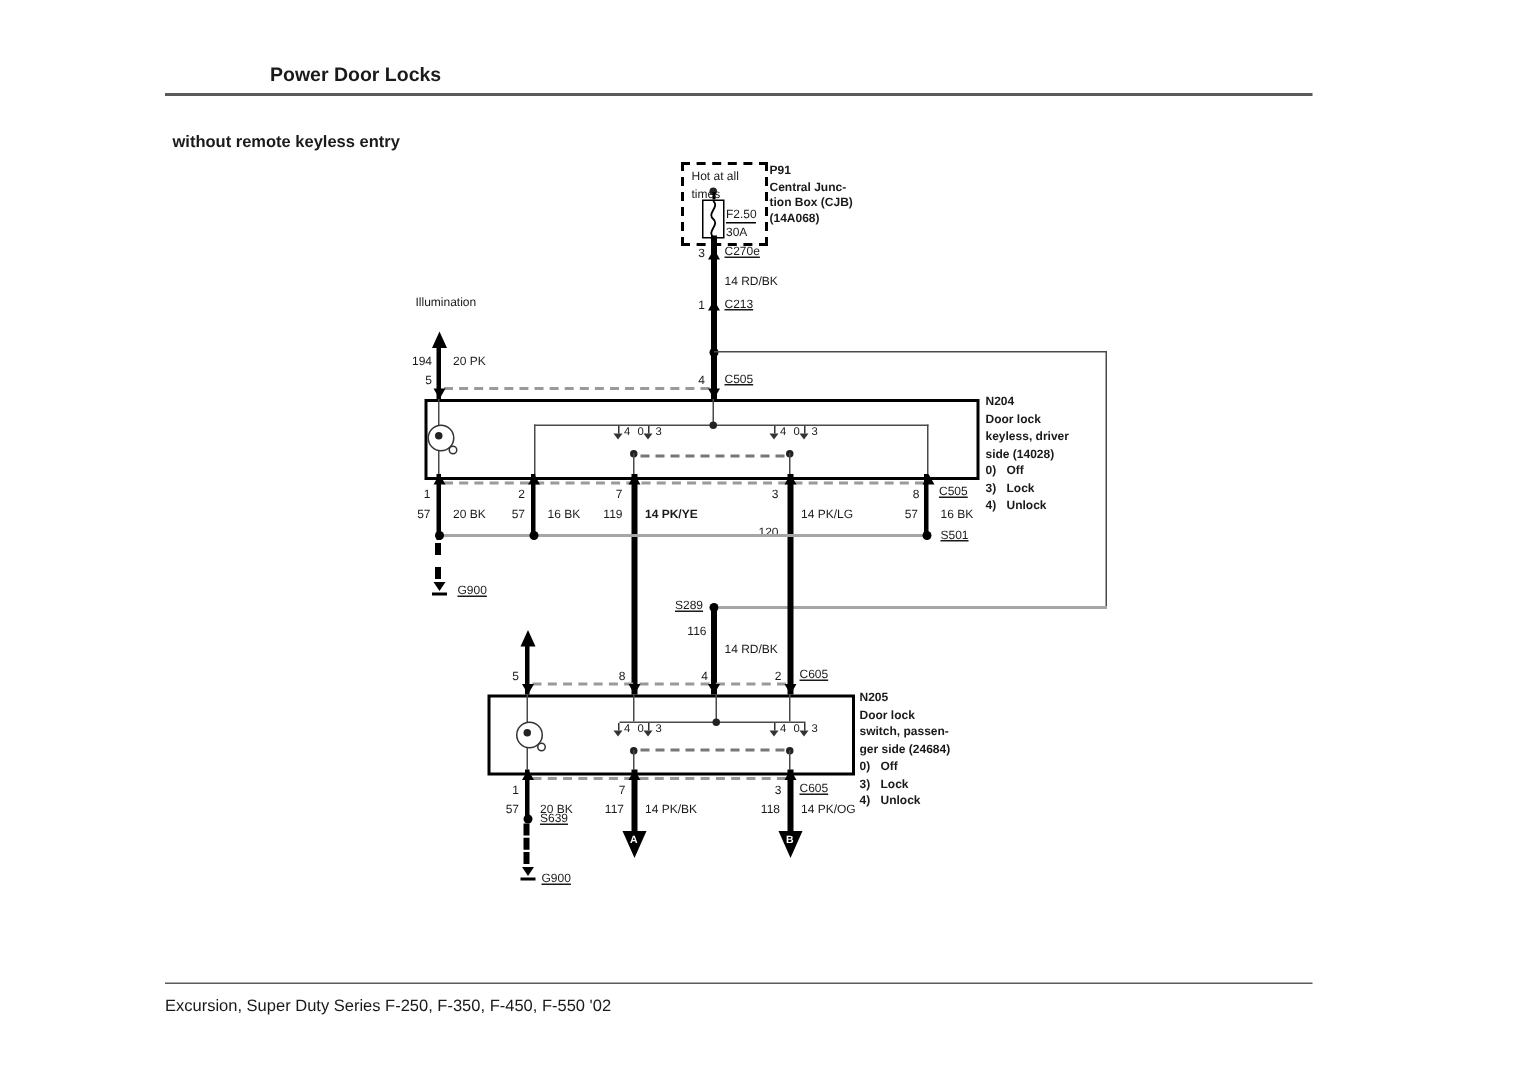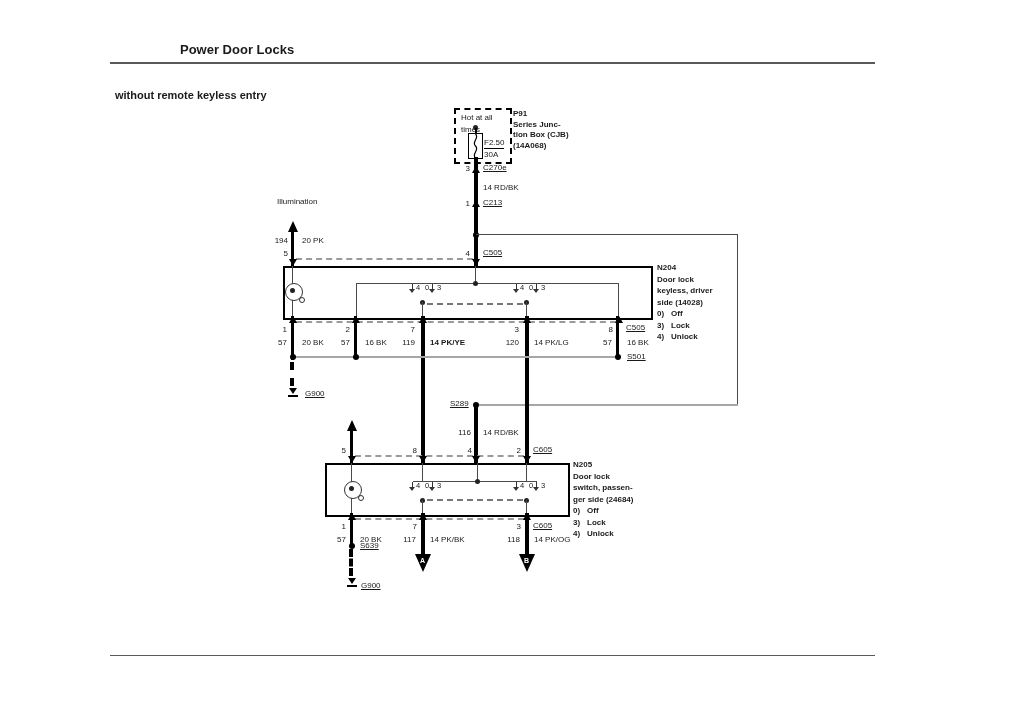--- a/index.html
+++ b/index.html
@@ -41,36 +41,37 @@
 <body>
 
 <div id="page">
 
   <div class="lbl b" style="left:180px;top:42px;font-size:13px;line-height:15px;">Power Door Locks</div>
   <div class="rule" style="left:110px;top:62px;width:765px;"></div>
   <div class="lbl b" style="left:115px;top:89px;font-size:11px;line-height:13px;">without remote keyless entry</div>
 
   <div class="rule" style="left:110px;top:655px;height:1px;"></div>
   <div class="rule" style="left:110px;top:655px;width:765px;height:1px;"></div>
+  <div class="lbl" style="left:110px;top:665px;font-size:11px;line-height:13px;">Excursion, Super Duty Series F-250, F-350, F-450, F-550 '02</div>
 
   <div class="fusebox" style="left:454px;top:108px;width:54px;height:52px;"></div>
   <div class="lbl" style="left:461px;top:113px;">Hot at all</div>
   <div class="lbl" style="left:461px;top:125px;">times</div>
   <div class="sdot" style="left:473px;top:125px;"></div>
   <div class="wire" style="left:475px;top:128px;width:2px;height:6px;"></div>
   <div class="fuserect" style="left:468px;top:133px;">
     <svg width="13" height="24" viewBox="0 0 13 24">
         <path d="M6.5 0 C 11 4, 2 8, 6.5 12 C 11 16, 2 20, 6.5 24" stroke="#000" stroke-width="1.2" fill="none"></path>
       </svg>
   </div>
   <div class="lbl" style="left:484px;top:138px;border-bottom:1px solid #000;padding-bottom:1px;">F2.50</div>
   <div class="lbl" style="left:484px;top:150px;">30A</div>
   <div class="complabel" style="left:513px;top:109px;line-height:10.5px;">
     <span>P91</span><br>
-    <span>Series Junc-</span><br>
+    <span>Central Junc-</span><br>
     <span>tion Box (CJB)</span><br>
     <span>(14A068)</span>
   </div>
 
   <div class="wire" style="left:474px;top:157px;width:4px;height:109px;"></div>
   <div class="pin-up" style="left:472px;top:166px;"></div>
   <div class="lbl ra" style="left:448px;top:164px;width:22px;">3</div>
   <div class="lbl u" style="left:483px;top:163px;">C270e</div>
   <div class="lbl" style="left:483px;top:183px;">14 RD/BK</div>
   <div class="pin-up" style="left:472px;top:200px;"></div>
@@ -154,40 +155,40 @@
   <div class="wire" style="left:354px;top:316px;width:3px;height:43px;"></div>
   <div class="wire" style="left:421px;top:316px;width:4px;height:147px;"></div>
   <div class="wire" style="left:525px;top:316px;width:4px;height:147px;"></div>
   <div class="wire" style="left:616px;top:316px;width:3px;height:43px;"></div>
   <div class="lbl ra" style="left:259px;top:338px;width:28px;">57</div>
   <div class="lbl" style="left:302px;top:338px;">20 BK</div>
   <div class="lbl ra" style="left:322px;top:338px;width:28px;">57</div>
   <div class="lbl" style="left:365px;top:338px;">16 BK</div>
   <div class="lbl ra" style="left:387px;top:338px;width:28px;">119</div>
   <div class="lbl" style="left:430px;top:338px;font-weight:bold;">14 PK/YE</div>
-  <div class="lbl ra" style="left:491px;top:338px;width:28px;">120</div>
+  <div class="lbl ra" style="left:491px;top:350px;width:28px;">120</div>
   <div class="lbl" style="left:534px;top:338px;">14 PK/LG</div>
   <div class="lbl ra" style="left:584px;top:338px;width:28px;">57</div>
   <div class="lbl" style="left:627px;top:338px;">16 BK</div>
 
   <div class="bus" style="left:293px;top:356px;width:326px;height:1.5px;"></div>
   <div class="dot" style="left:290px;top:354px;"></div>
   <div class="dot" style="left:353px;top:354px;"></div>
   <div class="dot" style="left:615px;top:354px;"></div>
   <div class="lbl u" style="left:627px;top:352px;">S501</div>
 
   <div class="vdashwire" style="left:290px;top:362px;height:24px;"></div>
   <div class="gndtri" style="left:289px;top:388px;"></div>
   <div class="gndbar" style="left:288px;top:395px;width:10px;"></div>
   <div class="lbl u" style="left:305px;top:389px;">G900</div>
 
   <div class="lbl u" style="left:450px;top:399px;">S289</div>
   <div class="dot" style="left:473px;top:402px;"></div>
   <div class="wire" style="left:474px;top:405px;width:4px;height:58px;"></div>
-  <div class="lbl ra" style="left:443px;top:428px;width:28px;">116</div>
+  <div class="lbl ra" style="left:443px;top:416px;width:28px;">116</div>
   <div class="lbl" style="left:483px;top:428px;">14 RD/BK</div>
 
   <div class="uparrow" style="left:347px;top:420px;"></div>
   <div class="wire" style="left:350px;top:429px;width:3px;height:34px;"></div>
   <div class="box" style="left:325px;top:463px;width:241px;height:50px;"></div>
   <div class="dashh" style="left:355px;top:455px;width:169px;"></div>
   <div class="lbl ra" style="left:324px;top:446px;width:22px;">5</div>
   <div class="lbl ra" style="left:395px;top:446px;width:22px;">8</div>
   <div class="lbl ra" style="left:450px;top:446px;width:22px;">4</div>
   <div class="lbl ra" style="left:499px;top:446px;width:22px;">2</div>

